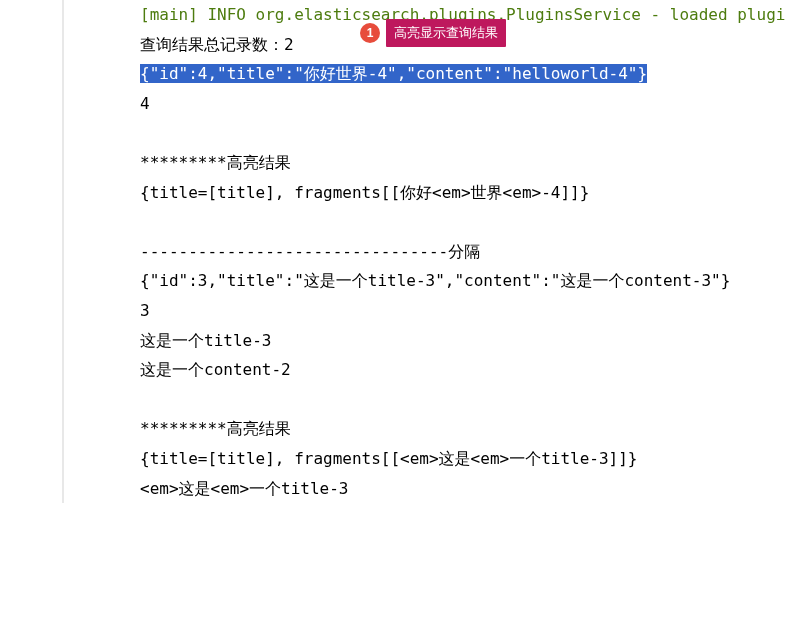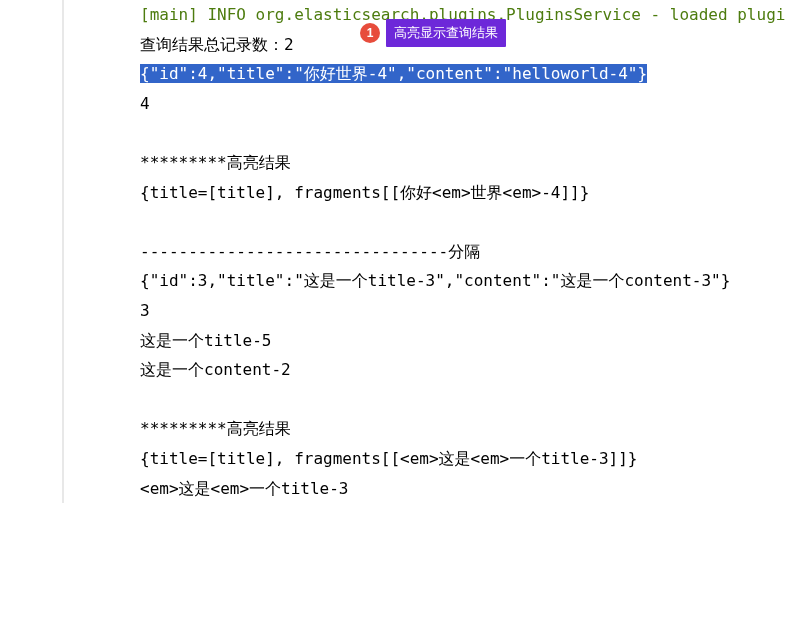--- a/index.html
+++ b/index.html
@@ -55,21 +55,21 @@
       color: #ffffff;
       font-size: 12px;
       font-weight: bold;
       display: flex;
       align-items: center;
       justify-content: center;
       margin-right: 6px;
       font-family: Arial, sans-serif;
     }
     .annotation-label {
-      background-color: #6d28d9;
+      background-color: #be185d;
       color: #ffffff;
       padding: 2px 8px;
       font-size: 13px;
       font-family: "Microsoft YaHei", "SimSun", sans-serif;
       border-radius: 1px;
     }
     .blank-line {
       height: 1.85em;
     }
   </style>
@@ -94,21 +94,21 @@
   <div class="blank-line"></div>
 
   <div class="text-line">*********高亮结果</div>
   <div class="text-line">{title=[title], fragments[[你好&lt;em&gt;世界&lt;em&gt;-4]]}</div>
 
   <div class="blank-line"></div>
 
   <div class="text-line">--------------------------------分隔</div>
   <div class="text-line">{"id":3,"title":"这是一个title-3","content":"这是一个content-3"}</div>
   <div class="text-line">3</div>
-  <div class="text-line">这是一个title-5</div>
+  <div class="text-line">这是一个title-3</div>
   <div class="text-line">这是一个content-2</div>
 
   <div class="blank-line"></div>
 
   <div class="text-line">*********高亮结果</div>
   <div class="text-line">{title=[title], fragments[[&lt;em&gt;这是&lt;em&gt;一个title-3]]}</div>
   <div class="text-line">&lt;em&gt;这是&lt;em&gt;一个title-3</div>
 </div>
 
 </body></html>

